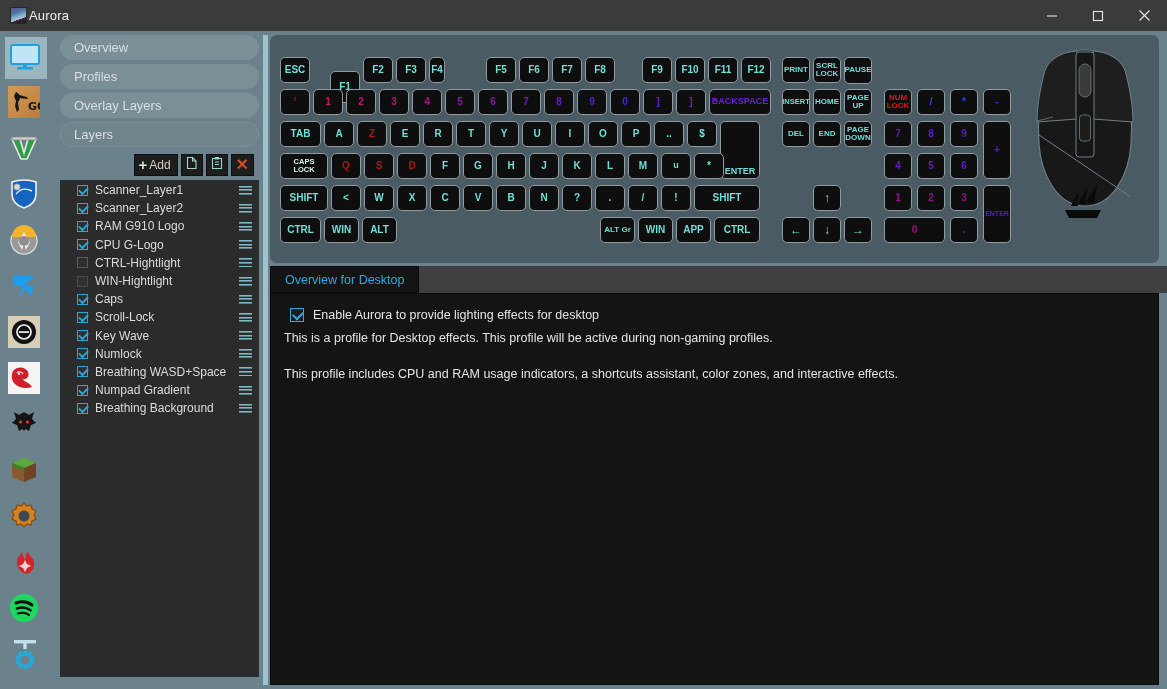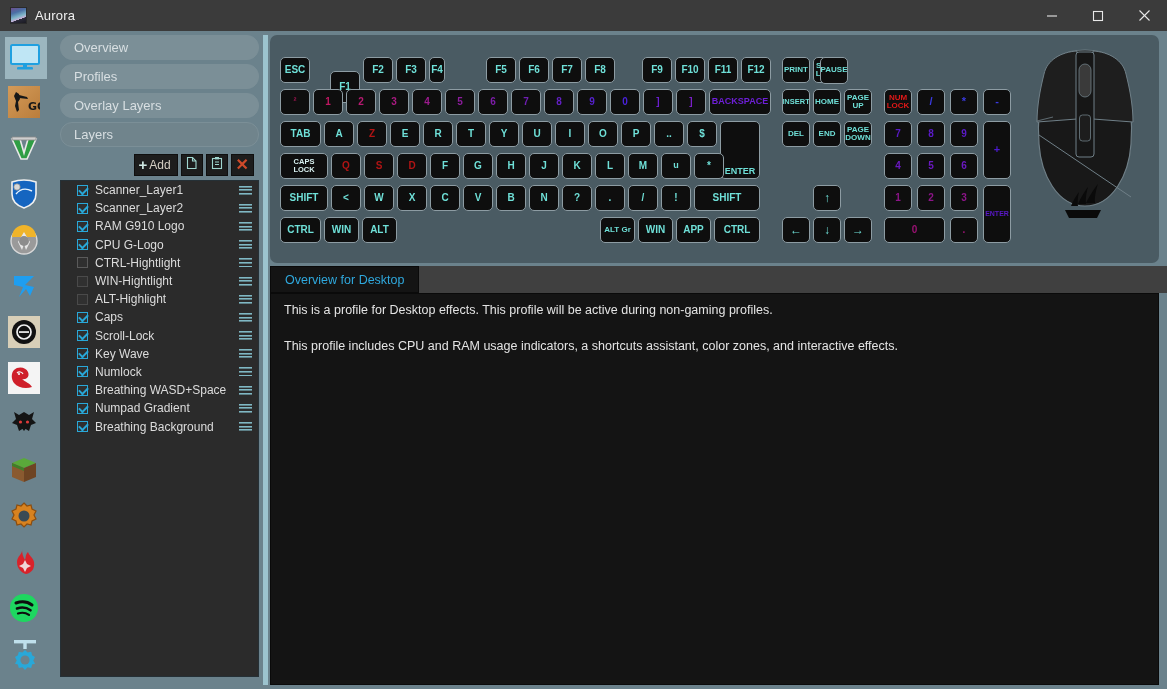--- a/index.html
+++ b/index.html
@@ -14,21 +14,21 @@
   
   #titlebar {
     position:absolute; left:0; top:0; width:1167px; height:31px;
     background:#3b3b3b; display:flex; align-items:center;
   }
   #title-icon {
     width:17px; height:17px; margin-left:10px; border:1px solid #2a2a2a;
     background:linear-gradient(160deg,#6e4f8e 0%,#4a6fa5 30%,#7fb6c9 55%,#c9b0d6 70%,#2b2b3a 71%,#1a1a22 100%);
     position:relative; flex:0 0 auto;
   }
-  #title-text { margin-left:8px; color:#f0f0f0; font-size:13px; letter-spacing:.2px; }
+  #title-text { margin-left:2px; color:#f0f0f0; font-size:13px; letter-spacing:.2px; }
   #win-btns { margin-left:auto; display:flex; height:31px; }
   .win-btn {
     width:46px; height:31px; display:flex; align-items:center; justify-content:center;
     color:#e8e8e8; font-size:14px; line-height:1; cursor:default;
   }
   .win-btn svg { display:block; }
 
   
   #rail {
     position:absolute; left:0; top:31px; width:52px; height:658px;
@@ -387,25 +387,20 @@
           <span class="lcb"></span>
           <span class="lname">CTRL-Hightlight</span>
           <span class="lhandle"></span>
         </div>
         <div class="layer-row">
           <span class="lcb ghost"></span>
           <span class="lname">WIN-Hightlight</span>
           <span class="lhandle"></span>
         </div>
         <div class="layer-row">
-          <span class="lcb ghost"></span>
-          <span class="lname">ALT-Highlight</span>
-          <span class="lhandle"></span>
-        </div>
-        <div class="layer-row">
           <span class="lcb on"></span>
           <span class="lname">Caps</span>
           <span class="lhandle"></span>
         </div>
         <div class="layer-row">
           <span class="lcb on"></span>
           <span class="lname">Scroll-Lock</span>
           <span class="lhandle"></span>
         </div>
         <div class="layer-row">
@@ -477,21 +472,21 @@
         <div class="kb-key" style="left: 471px; top: 22px; width: 30px; height: 26px;">
           <span style="color: rgb(111, 224, 216); font-size: 10px;">F12</span>
         </div>
         <div class="kb-key" style="left: 512px; top: 22px; width: 28px; height: 26px;">
           <span style="color: rgb(111, 224, 216); font-size: 8px;">PRINT</span>
         </div>
         <div class="kb-key" style="left: 543px; top: 22px; width: 28px; height: 26px;">
           <span style="color: rgb(111, 224, 216); font-size: 8px;">SCRL
 LOCK</span>
         </div>
-        <div class="kb-key" style="left: 550px; top: 22px; width: 28px; height: 27px;">
+        <div class="kb-key" style="left: 574px; top: 22px; width: 28px; height: 27px;">
           <span style="color: rgb(111, 224, 216); font-size: 8px;">PAUSE</span>
         </div>
         <div class="kb-key" style="left: 10px; top: 54px; width: 30px; height: 26px;">
           <span style="color: rgb(158, 21, 80); font-size: 9px;">²</span>
         </div>
         <div class="kb-key" style="left: 43px; top: 54px; width: 30px; height: 26px;">
           <span style="color: rgb(192, 24, 98); font-size: 10px;">1</span>
         </div>
         <div class="kb-key" style="left: 76px; top: 54px; width: 30px; height: 26px;">
           <span style="color: rgb(184, 26, 114); font-size: 10px;">2</span>
@@ -782,17 +777,21 @@
         </g>
       </svg>
     </div>
   </div>
 
   <div id="tabstrip">
     <div id="tab-overview">Overview for Desktop</div>
   </div>
 
   <div id="contentpanel">
+    <div id="enable-row">
+      <span id="enable-cb"></span>
+      <span id="enable-label">Enable Aurora to provide lighting effects for desktop</span>
+    </div>
     <div class="desc">This is a profile for Desktop effects. This profile will be active during non-gaming profiles.</div>
     <div class="desc second">This profile includes CPU and RAM usage indicators, a shortcuts assistant, color zones, and interactive effects.</div>
   </div>
 
 </div>
 
 </body></html>

